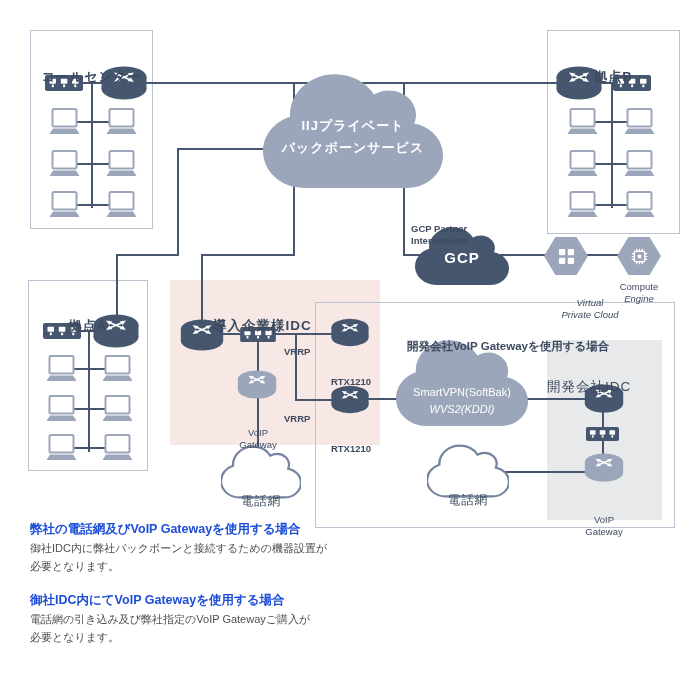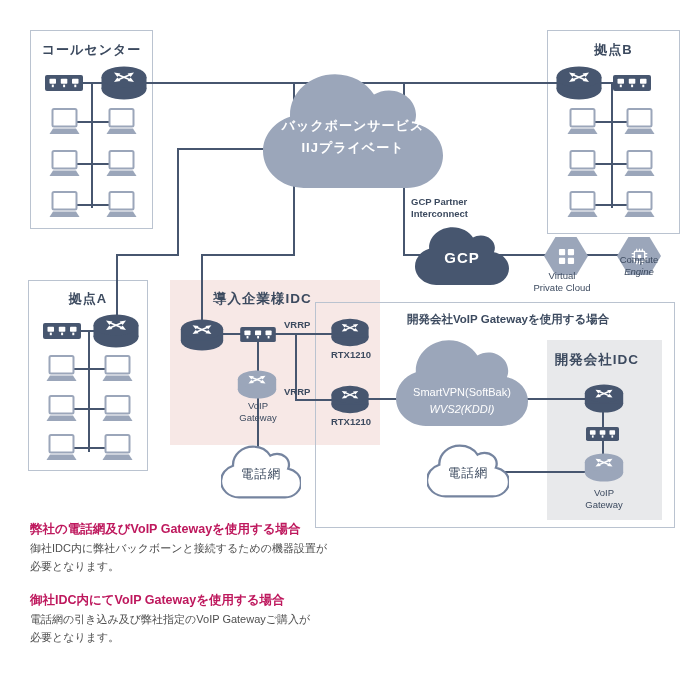--- a/index.html
+++ b/index.html
@@ -4,29 +4,29 @@
 <style>
   html,body{margin:0;padding:0;background:#fff;}
   #canvas{position:relative;width:700px;height:673px;background:#fff;overflow:hidden;
           font-family:"Liberation Sans","DejaVu Sans",sans-serif;color:#3c4a5f;}
   .box{position:absolute;border:1px solid #bac3d0;background:#fff;z-index:0;box-sizing:border-box;}
   .bgbox{position:absolute;z-index:0;}
   .outbox{position:absolute;border:1px solid #bac3d0;background:transparent;z-index:0;box-sizing:border-box;}
   .h{position:absolute;height:2px;background:#47566f;z-index:1;}
   .v{position:absolute;width:2px;background:#47566f;z-index:1;}
   .node{position:absolute;z-index:2;}
-  .lbl{position:absolute;z-index:3;}
+  .lbl{position:absolute;z-index:3;margin-top:27px;}
   .box-title{font-size:13px;font-weight:bold;text-align:center;letter-spacing:1px;color:#3c4a5f;}
   .small-lbl{font-size:9.5px;font-weight:600;color:#3c4a5f;line-height:12px;}
   .tiny-center{font-size:9.5px;color:#3c4a5f;text-align:center;line-height:12px;font-weight:500;}
   .cloud-text{position:absolute;z-index:3;text-align:center;color:#fff;font-weight:bold;}
   .hex{position:absolute;z-index:2;background:#9ba6ba;display:flex;align-items:center;justify-content:center;
        clip-path:polygon(26% 0,74% 0,100% 50%,74% 100%,26% 100%,0 50%);}
   .notes{position:absolute;left:30px;top:520px;width:420px;z-index:3;}
-  .note-head{font-size:12.5px;font-weight:bold;color:#be185d;line-height:19px;}
+  .note-head{font-size:12.5px;font-weight:bold;color:#1d4ed8;line-height:19px;}
   .note-line{font-size:11px;color:#4f4f4f;line-height:18px;}
   .note+.note{margin-top:16px;}
 </style>
 </head>
 <body>
 
 <svg width="0" height="0" style="position:absolute" aria-hidden="true">
   <defs>
     <symbol id="sym-router" viewBox="0 0 46 34">
       <ellipse cx="23" cy="23" rx="22.5" ry="10.5" fill="currentColor"></ellipse>
@@ -199,38 +199,38 @@
       <use href="#sym-laptop"></use>
     </svg>
   <svg class="node" style="left:100px;top:434px;width:35px;height:27px;color:#9ba6ba;">
       <use href="#sym-laptop"></use>
     </svg>
 
   <svg class="node" style="left:263px;top:66px;width:180px;height:130px;" viewBox="0 0 640 512" preserveAspectRatio="none">
       <use href="#sym-cloud" fill="#9ba6ba"></use>
     </svg>
   <div class="cloud-text" style="left:263px;top:115px;width:180px;font-size:13px;line-height:22px;letter-spacing:1px;">
+    <span style="display:block;">IIJプライベート</span>
     <span style="display:block;">バックボーンサービス</span>
-    <span style="display:block;">IIJプライベート</span>
   </div>
 
   <div class="lbl small-lbl" style="left:411px;top:196px;">
     <span style="display:block;">GCP Partner</span>
     <span style="display:block;">Interconnect</span>
   </div>
   <svg class="node" style="left:415px;top:223px;width:94px;height:66px;" viewBox="0 0 640 512" preserveAspectRatio="none">
       <use href="#sym-cloud" fill="#47566f"></use>
     </svg>
   <div class="cloud-text" style="left:415px;top:249px;width:94px;font-size:15px;letter-spacing:1px;">GCP</div>
   <div class="hex" style="left:544px;top:237px;width:44px;height:38px;">
     <svg style="width:17px;height:17px;" viewBox="0 0 18 18">
         <use href="#sym-vpc"></use>
       </svg>
   </div>
-  <div class="lbl tiny-center" style="left:532px;top:270px;width:60px;">
+  <div class="lbl tiny-center" style="left:560px;top:270px;width:60px;font-style:italic;">
     <span style="display:block;">Virtual</span>
     <span style="display:block;">Private Cloud</span>
   </div>
   <div class="hex" style="left:617px;top:237px;width:44px;height:38px;">
     <svg style="width:19px;height:19px;" viewBox="0 0 20 20">
         <use href="#sym-chip"></use>
       </svg>
   </div>
   <div class="lbl tiny-center" style="left:609px;top:254px;width:60px;">
     <span style="display:block;">Compute</span>
@@ -267,21 +267,21 @@
   <div class="lbl" style="left:221px;top:466px;width:80px;text-align:center;font-size:12.5px;font-weight:500;color:#3c4a5f;letter-spacing:1px;">電話網</div>
 
   <div class="lbl" style="left:407px;top:312px;font-size:11.5px;font-weight:bold;">開発会社VoIP Gatewayを使用する場合</div>
   <svg class="node" style="left:396px;top:334px;width:132px;height:98px;" viewBox="0 0 640 512" preserveAspectRatio="none">
       <use href="#sym-cloud" fill="#9ba6ba"></use>
     </svg>
   <div class="cloud-text" style="left:396px;top:384px;width:132px;font-size:11px;line-height:17px;font-weight:500;">
     <span style="display:block;">SmartVPN(SoftBak)</span>
     <span style="display:block;font-style:italic;">WVS2(KDDI)</span>
   </div>
-  <div class="lbl" style="left:547px;top:351px;width:92px;text-align:right;font-size:13.5px;font-weight:bold;letter-spacing:1px;">開発会社IDC</div>
+  <div class="lbl" style="left:547px;top:351px;width:92px;text-align:left;font-size:13.5px;font-weight:normal;letter-spacing:1px;">開発会社IDC</div>
   <svg class="node" style="left:584px;top:384px;width:40px;height:29px;color:#47566f;">
       <use href="#sym-router"></use>
     </svg>
   <svg class="node" style="left:586px;top:427px;width:33px;height:14px;color:#47566f;">
       <use href="#sym-switch"></use>
     </svg>
   <svg class="node" style="left:584px;top:453px;width:40px;height:29px;color:#9ba6ba;">
       <use href="#sym-router"></use>
     </svg>
   <div class="lbl tiny-center" style="left:578px;top:487px;width:52px;">

